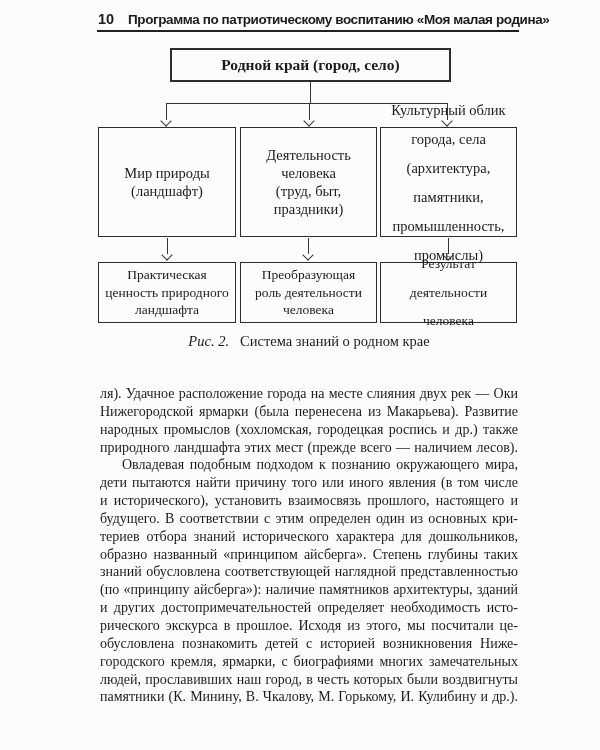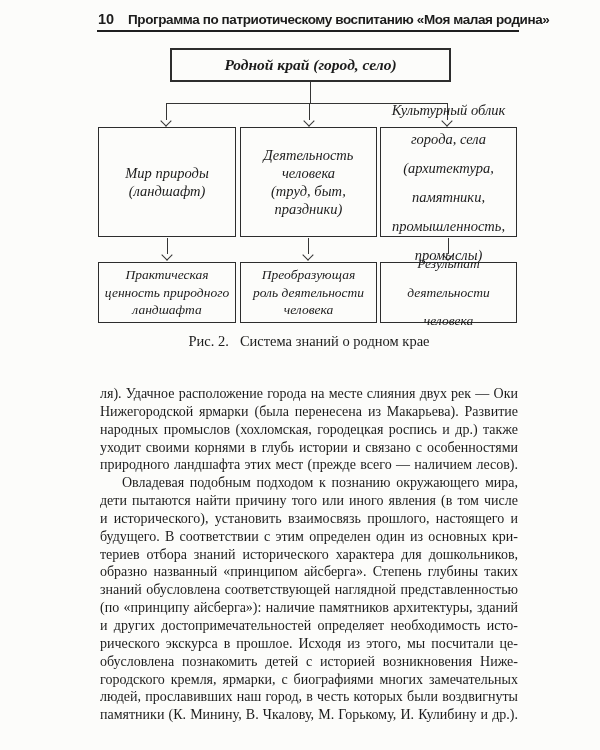--- a/index.html
+++ b/index.html
@@ -13,39 +13,39 @@
           font-weight:bold;}
   .page-num{font-size:14.5px;width:30px;flex:none;}
   .running-title{flex:1;text-align:right;font-size:13.5px;
                  letter-spacing:-0.4px;white-space:nowrap;}
   .rule{position:absolute;left:97px;top:30px;width:422px;height:2px;
         background:#1f1f1f;}
 
   
   .box{position:absolute;border:1.5px solid #2d2d2d;background:#fcfcfa;
        display:flex;flex-direction:column;align-items:center;
-       justify-content:center;text-align:center;box-sizing:border-box;font-style:italic;}
+       justify-content:center;text-align:center;box-sizing:border-box;}
   .root-box{left:170px;top:48px;width:281px;height:34px;
             border-width:2px;font-weight:bold;font-size:15.5px;}
   .lvl2{top:127px;height:110px;font-size:14.5px;line-height:18px;}
   .lvl3{top:262px;height:61px;font-size:13.5px;line-height:17.5px;}
   .c1{left:98px;width:138px;}
   .c2{left:240px;width:137px;justify-content:center;}
   .c3{left:380px;width:137px;gap:11px;}
 
   .vline,.hline{position:absolute;background:#353535;}
   .vline{width:1.2px;}
   .hline{height:1.2px;}
   .chev{position:absolute;width:7px;height:7px;
         border-left:1.2px solid #353535;border-bottom:1.2px solid #353535;
         transform:rotate(-45deg);}
 
   .caption{position:absolute;left:100px;top:333px;width:418px;
            text-align:center;font-size:14.5px;}
-  .caption .lbl{margin-right:11px;}
+  .caption .lbl{font-style:italic;margin-right:11px;}
 
   
   .bodytext{position:absolute;left:100px;top:385px;width:418px;
             font-size:14px;line-height:17.85px;}
   .line{text-align:justify;text-align-last:justify;}
   .indent{text-indent:22px;}
 </style>
 </head>
 <body>
 
@@ -114,21 +114,20 @@
 
   <div class="caption">
     <span class="lbl">Рис. 2.</span><span>Система знаний о родном крае</span>
   </div>
 
   <div class="bodytext">
     <div>
       <div class="line">ля). Удачное расположение города на месте слияния двух рек — Оки</div>
       <div class="line">Нижегородской ярмарки (была перенесена из Макарьева). Развитие</div>
       <div class="line">народных промыслов (хохломская, городецкая роспись и др.) также</div>
-      <div class="line">уходит своими корнями в глубь истории и связано с особенностями</div>
       <div class="line">природного ландшафта этих мест (прежде всего — наличием лесов).</div>
     </div>
     <div>
       <div class="line indent">Овладевая подобным подходом к познанию окружающего мира,</div>
       <div class="line">дети пытаются найти причину того или иного явления (в том числе</div>
       <div class="line">и исторического), установить взаимосвязь прошлого, настоящего и</div>
       <div class="line">будущего. В соответствии с этим определен один из основных кри-</div>
       <div class="line">териев отбора знаний исторического характера для дошкольников,</div>
       <div class="line">образно названный «принципом айсберга». Степень глубины таких</div>
       <div class="line">знаний обусловлена соответствующей наглядной представленностью</div>

